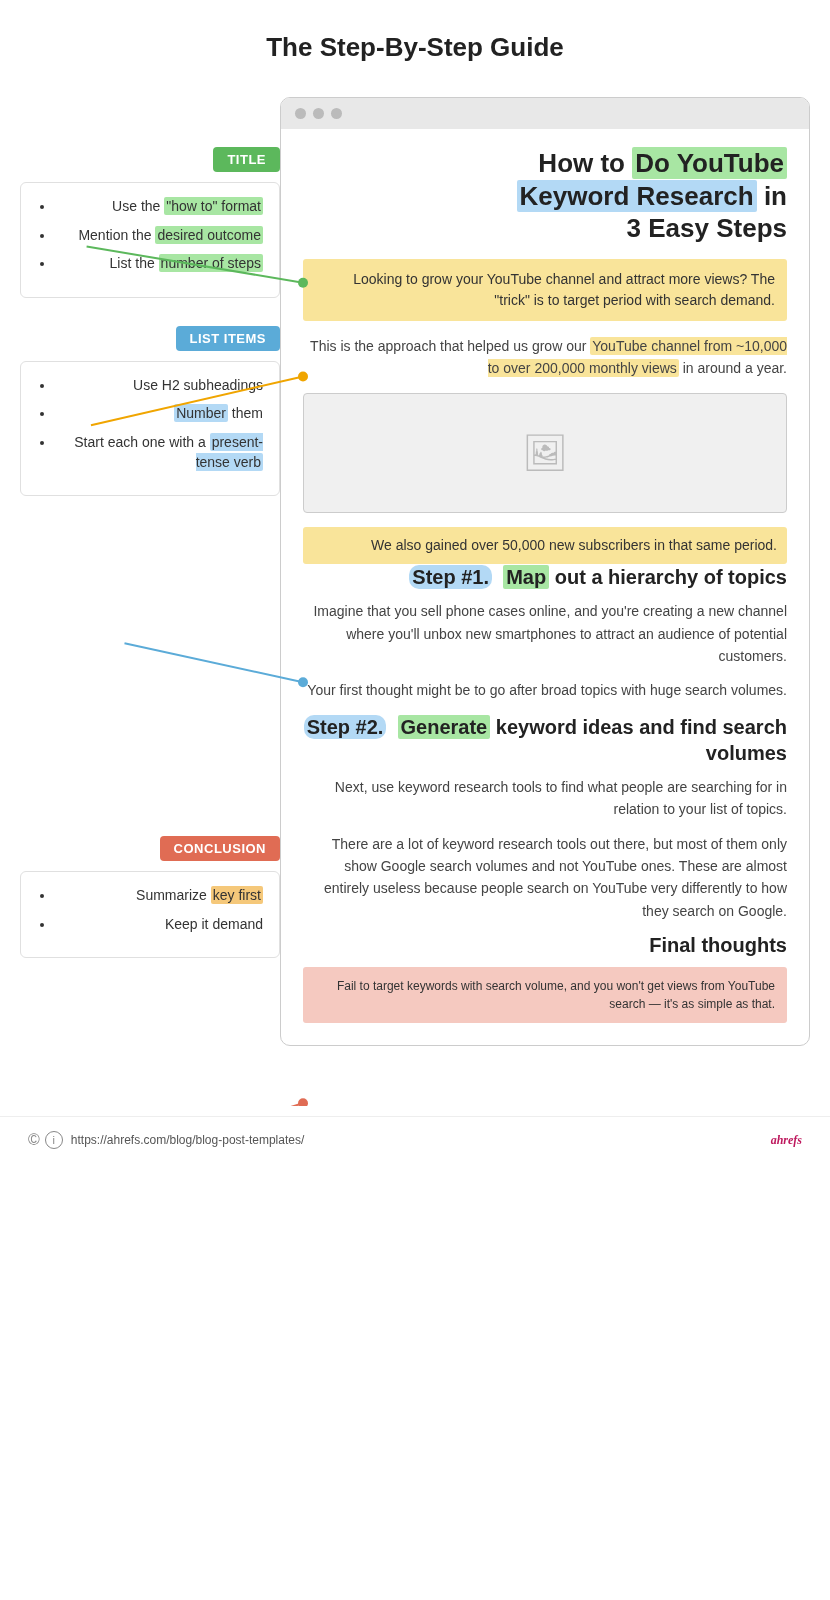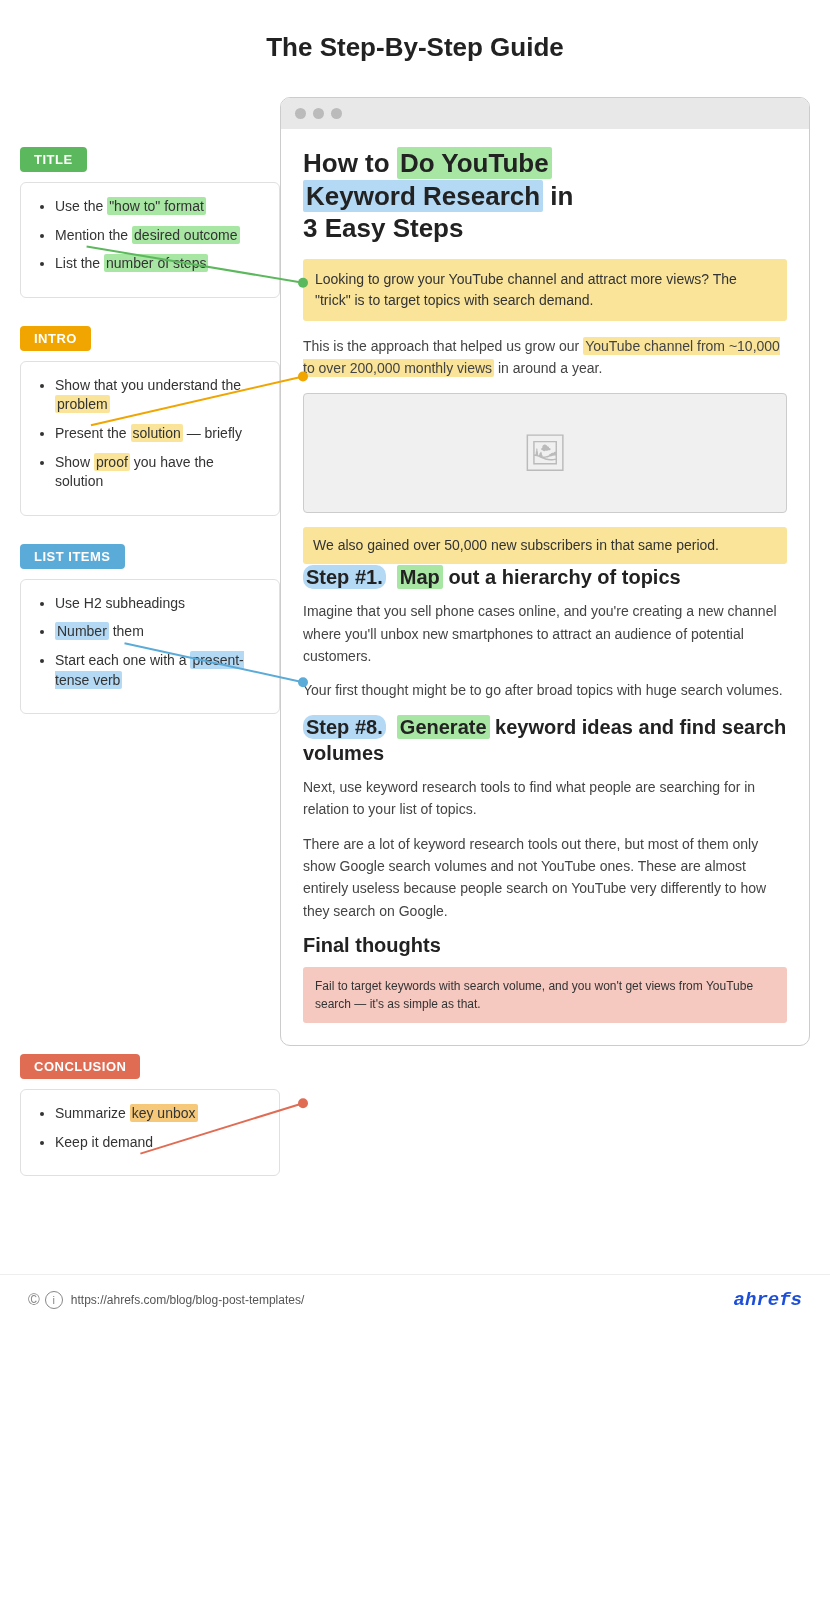--- a/index.html
+++ b/index.html
@@ -237,25 +237,25 @@
       gap: 8px;
     }
     .footer-icons {
       display: flex;
       align-items: center;
       gap: 5px;
       color: #888;
       font-size: 14px;
     }
     .footer-brand {
-      color: #1d4ed8;
-      font-weight: bold;
-      font-size: 19px;
+      color: #be185d;
+      font-weight: bold;
+      font-size: 12px;
       font-style: italic;
-      font-family: Liberation Mono, monospace;
+      font-family: Liberation Serif, serif;
     }
 
     
     .title-section { margin-top: 60px; }
     .intro-section { margin-top: 28px; }
     .list-section { margin-top: 26px; }
     .conclusion-section { margin-top: 28px; }
 
     
     .connectors-svg {
@@ -267,21 +267,21 @@
       pointer-events: none;
       z-index: 10;
     }
   </style>
 </head>
 <body>
 
 <div>
   <h1 class="page-title">The Step-By-Step Guide</h1>
 
-  <div class="main-layout" style="position:relative;">
+  <div class="main-layout" style="position:relative;text-align:right;">
 
     <svg class="connectors-svg" style="position:absolute;top:0;left:0;width:100%;height:100%;pointer-events:none;z-index:10;" id="connector-svg">
     <line x1="86.609375" y1="159.5" x2="303" y2="195.75" stroke="#5cb85c" stroke-width="2"></line>
         <circle cx="303" cy="195.75" r="5" fill="#5cb85c"></circle>
         <line x1="90.953125" y1="338.28125" x2="303" y2="289.5" stroke="#f0a500" stroke-width="2"></line>
         <circle cx="303" cy="289.5" r="5" fill="#f0a500"></circle>
         <line x1="124.5" y1="556.25" x2="303" y2="595.28125" stroke="#5babd8" stroke-width="2"></line>
         <circle cx="303" cy="595.28125" r="5" fill="#5babd8"></circle>
         <line x1="140.390625" y1="1066.625" x2="303" y2="1016.1875" stroke="#e06c54" stroke-width="2"></line>
         <circle cx="303" cy="1016.1875" r="5" fill="#e06c54"></circle>
@@ -293,47 +293,37 @@
         <div class="sidebar-label label-green">TITLE</div>
         <div class="sidebar-box">
           <ul>
             <li>Use the <span class="highlight-green">"how to" format</span></li>
             <li>Mention the <span class="highlight-green">desired outcome</span></li>
             <li>List the <span class="highlight-green">number of steps</span></li>
           </ul>
         </div>
       </div>
 
-      <div class="sidebar-section intro-section" id="intro-section">
-        <div class="sidebar-label label-orange">INTRO</div>
-        <div class="sidebar-box">
-          <ul>
-            <li>Show that you understand the <span class="highlight-yellow">problem</span></li>
-            <li>Present the <span class="highlight-yellow">solution</span> — briefly</li>
-            <li>Show <span class="highlight-yellow">proof</span> you have the solution</li>
-          </ul>
-        </div>
-      </div>
 
       <div class="sidebar-section list-section" id="list-section">
         <div class="sidebar-label label-blue">LIST ITEMS</div>
         <div class="sidebar-box">
           <ul>
             <li>Use H2 subheadings</li>
             <li><span class="highlight-blue">Number</span> them</li>
             <li>Start each one with a <span class="highlight-blue">present-tense verb</span></li>
           </ul>
         </div>
       </div>
 
       <div class="sidebar-section conclusion-section" id="conclusion-section" style="margin-top: 340px;">
         <div class="sidebar-label label-coral">CONCLUSION</div>
         <div class="sidebar-box">
           <ul>
-            <li>Summarize <span class="highlight-orange">key unbox</span></li>
+            <li>Summarize <span class="highlight-orange">key first</span></li>
             <li>Keep it demand</li>
           </ul>
         </div>
       </div>
 
     </div>
 
     <div class="right-panel">
       <div class="browser-mock">
         <div class="browser-bar">
@@ -344,21 +334,21 @@
         <div class="browser-content">
 
           
           <div class="article-title">
             <span>How to <span class="hl-green">Do YouTube</span><br>
             <span class="hl-blue">Keyword Research</span> in<br>
             3 Easy Steps</span>
           </div>
 
           
-          <div class="intro-highlight">Looking to grow your YouTube channel and attract more views?  The "trick" is to target topics with search demand.</div>
+          <div class="intro-highlight">Looking to grow your YouTube channel and attract more views?  The "trick" is to target period with search demand.</div>
 
           
           <div class="intro-text">
             This is the approach that helped us grow our <span class="hl-yellow">YouTube channel from ~10,000 to over 200,000 monthly views</span> in around a year.
           </div>
 
           
           <div class="image-placeholder">
             <span class="image-icon">🖼</span>
           </div>
@@ -370,21 +360,21 @@
 
           
           <div class="step-heading">
             <span class="hl-blue">Step #1.</span>&nbsp;&nbsp;<span class="hl-green">Map</span> out a hierarchy of topics
           </div>
           <div class="step-text">Imagine that you sell phone cases online, and you're creating a new channel where you'll unbox new smartphones to attract an audience of potential customers.</div>
           <div class="step-text">Your first thought might be to go after broad topics with huge search volumes.</div>
 
           
           <div class="step-heading">
-            <span class="hl-blue">Step #8.</span>&nbsp;&nbsp;<span class="hl-green">Generate</span> keyword ideas and find search volumes
+            <span class="hl-blue">Step #2.</span>&nbsp;&nbsp;<span class="hl-green">Generate</span> keyword ideas and find search volumes
           </div>
           <div class="step-text">Next, use keyword research tools to find what people are searching for in relation to your list of topics.</div>
           <div class="step-text">There are a lot of keyword research tools out there, but most of them only show Google search volumes and not YouTube ones. These are almost entirely useless because people search on YouTube very differently to how they search on Google.</div>
 
           
           <div class="conclusion-heading">Final thoughts</div>
           <div class="conclusion-highlight">Fail to target keywords with search volume, and you won't get views from YouTube search — it's as simple as that.</div>
 
         </div>
       </div>

